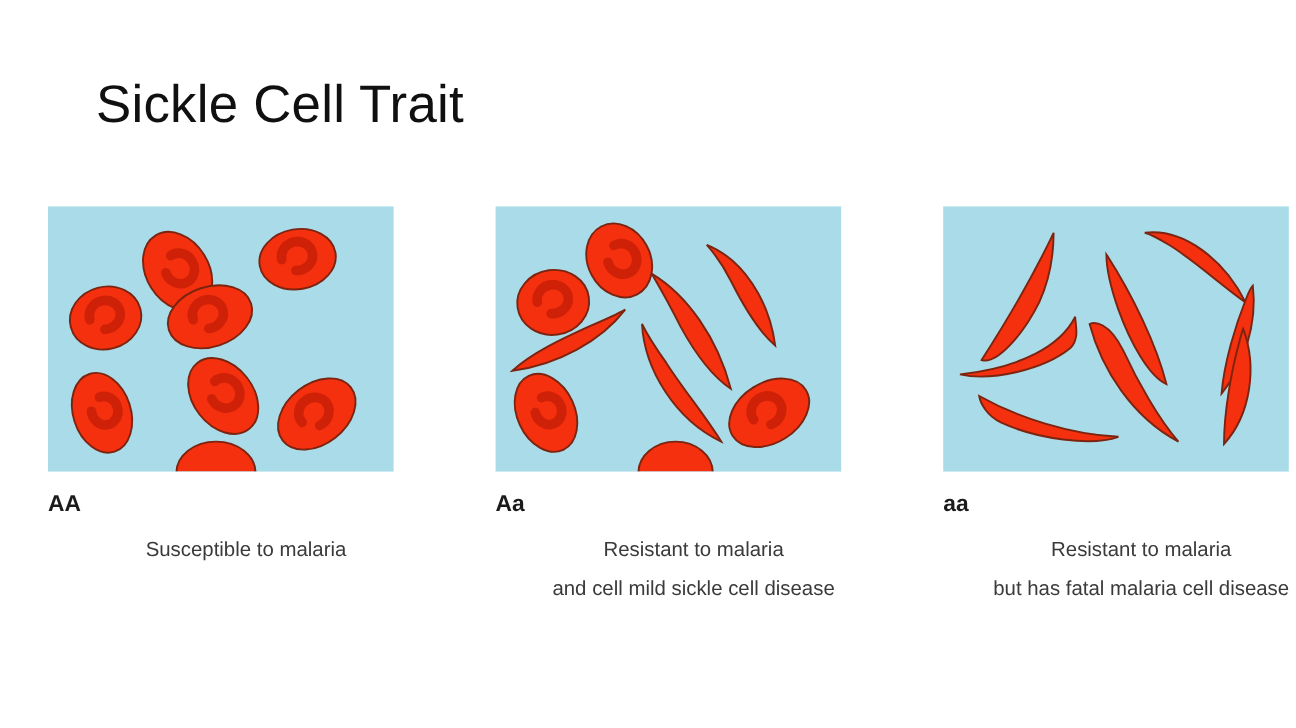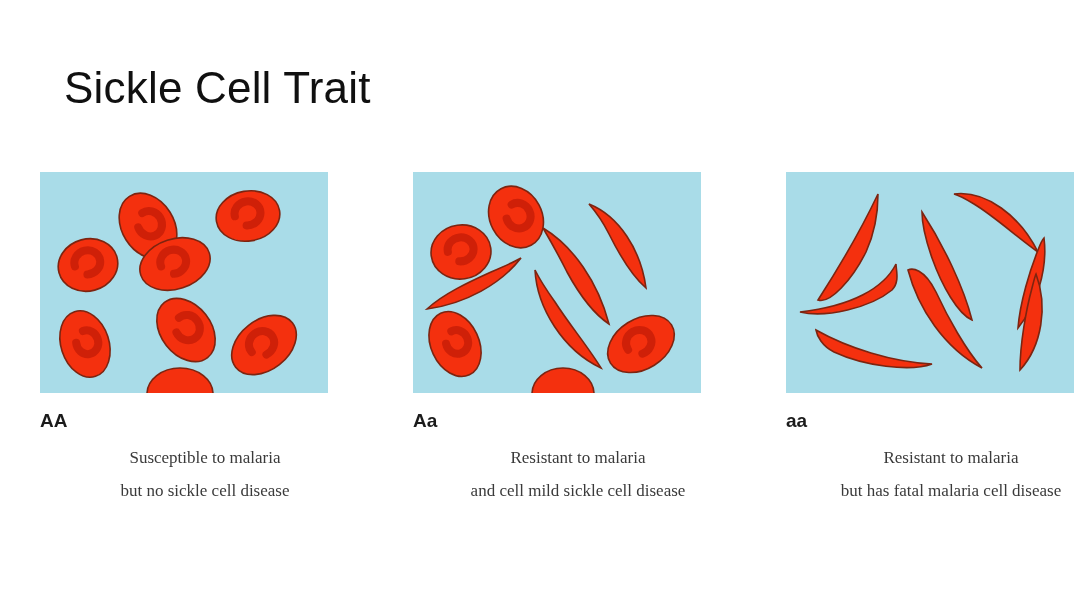--- a/index.html
+++ b/index.html
@@ -17,21 +17,21 @@
   }
 
   #slide {
     position: absolute;
     inset: 0;
     background: #ffffff;
   }
 
   #slide-title {
     position: absolute;
-    left: 64px;
+    left: 80px;
     top: 64px;
     font-size: 44px;
     font-weight: 300;
     color: #101010;
     letter-spacing: 0.2px;
     white-space: nowrap;
     line-height: 1.1;
   }
 
   #panels {
@@ -77,21 +77,20 @@
     margin-top: 11px;
     text-align: center;
     color: #3a3a3a;
     font-size: 17px;
     line-height: 33px;
     width: 330px;
   }
   .caption .cap-line {
     display: block;
     white-space: nowrap;
-    font-family: Liberation Serif, serif;
   }
 </style>
 </head>
 <body>
 
 <div id="slide">
 
   <div id="slide-title">Sickle Cell Trait</div>
 
   <div id="panels">
@@ -130,21 +129,20 @@
             </g>
             <g transform="translate(140,222) rotate(0)">
               <ellipse rx="33" ry="26" fill="#f4300e"></ellipse>
             </g>
           </g>
         </svg>
       </div>
       <div class="genotype">AA</div>
       <div class="caption">
         <span class="cap-line">Susceptible to malaria</span>
-        <span class="cap-line">but no sickle cell disease</span>
       </div>
     </div>
 
     <div class="panel-block">
       <div class="cell-field">
         <svg viewBox="0 0 288 221" xmlns="http://www.w3.org/2000/svg" aria-hidden="true">
           <g stroke="#7d2410" stroke-width="1.6">
             <g transform="translate(48,80) rotate(-8)">
               <ellipse rx="30" ry="27" fill="#f4300e"></ellipse>
               <path d="M -13 -2 a 13 12 0 1 1 10 11" fill="none" stroke="#cf2008" stroke-width="8" stroke-linecap="round"></path>

